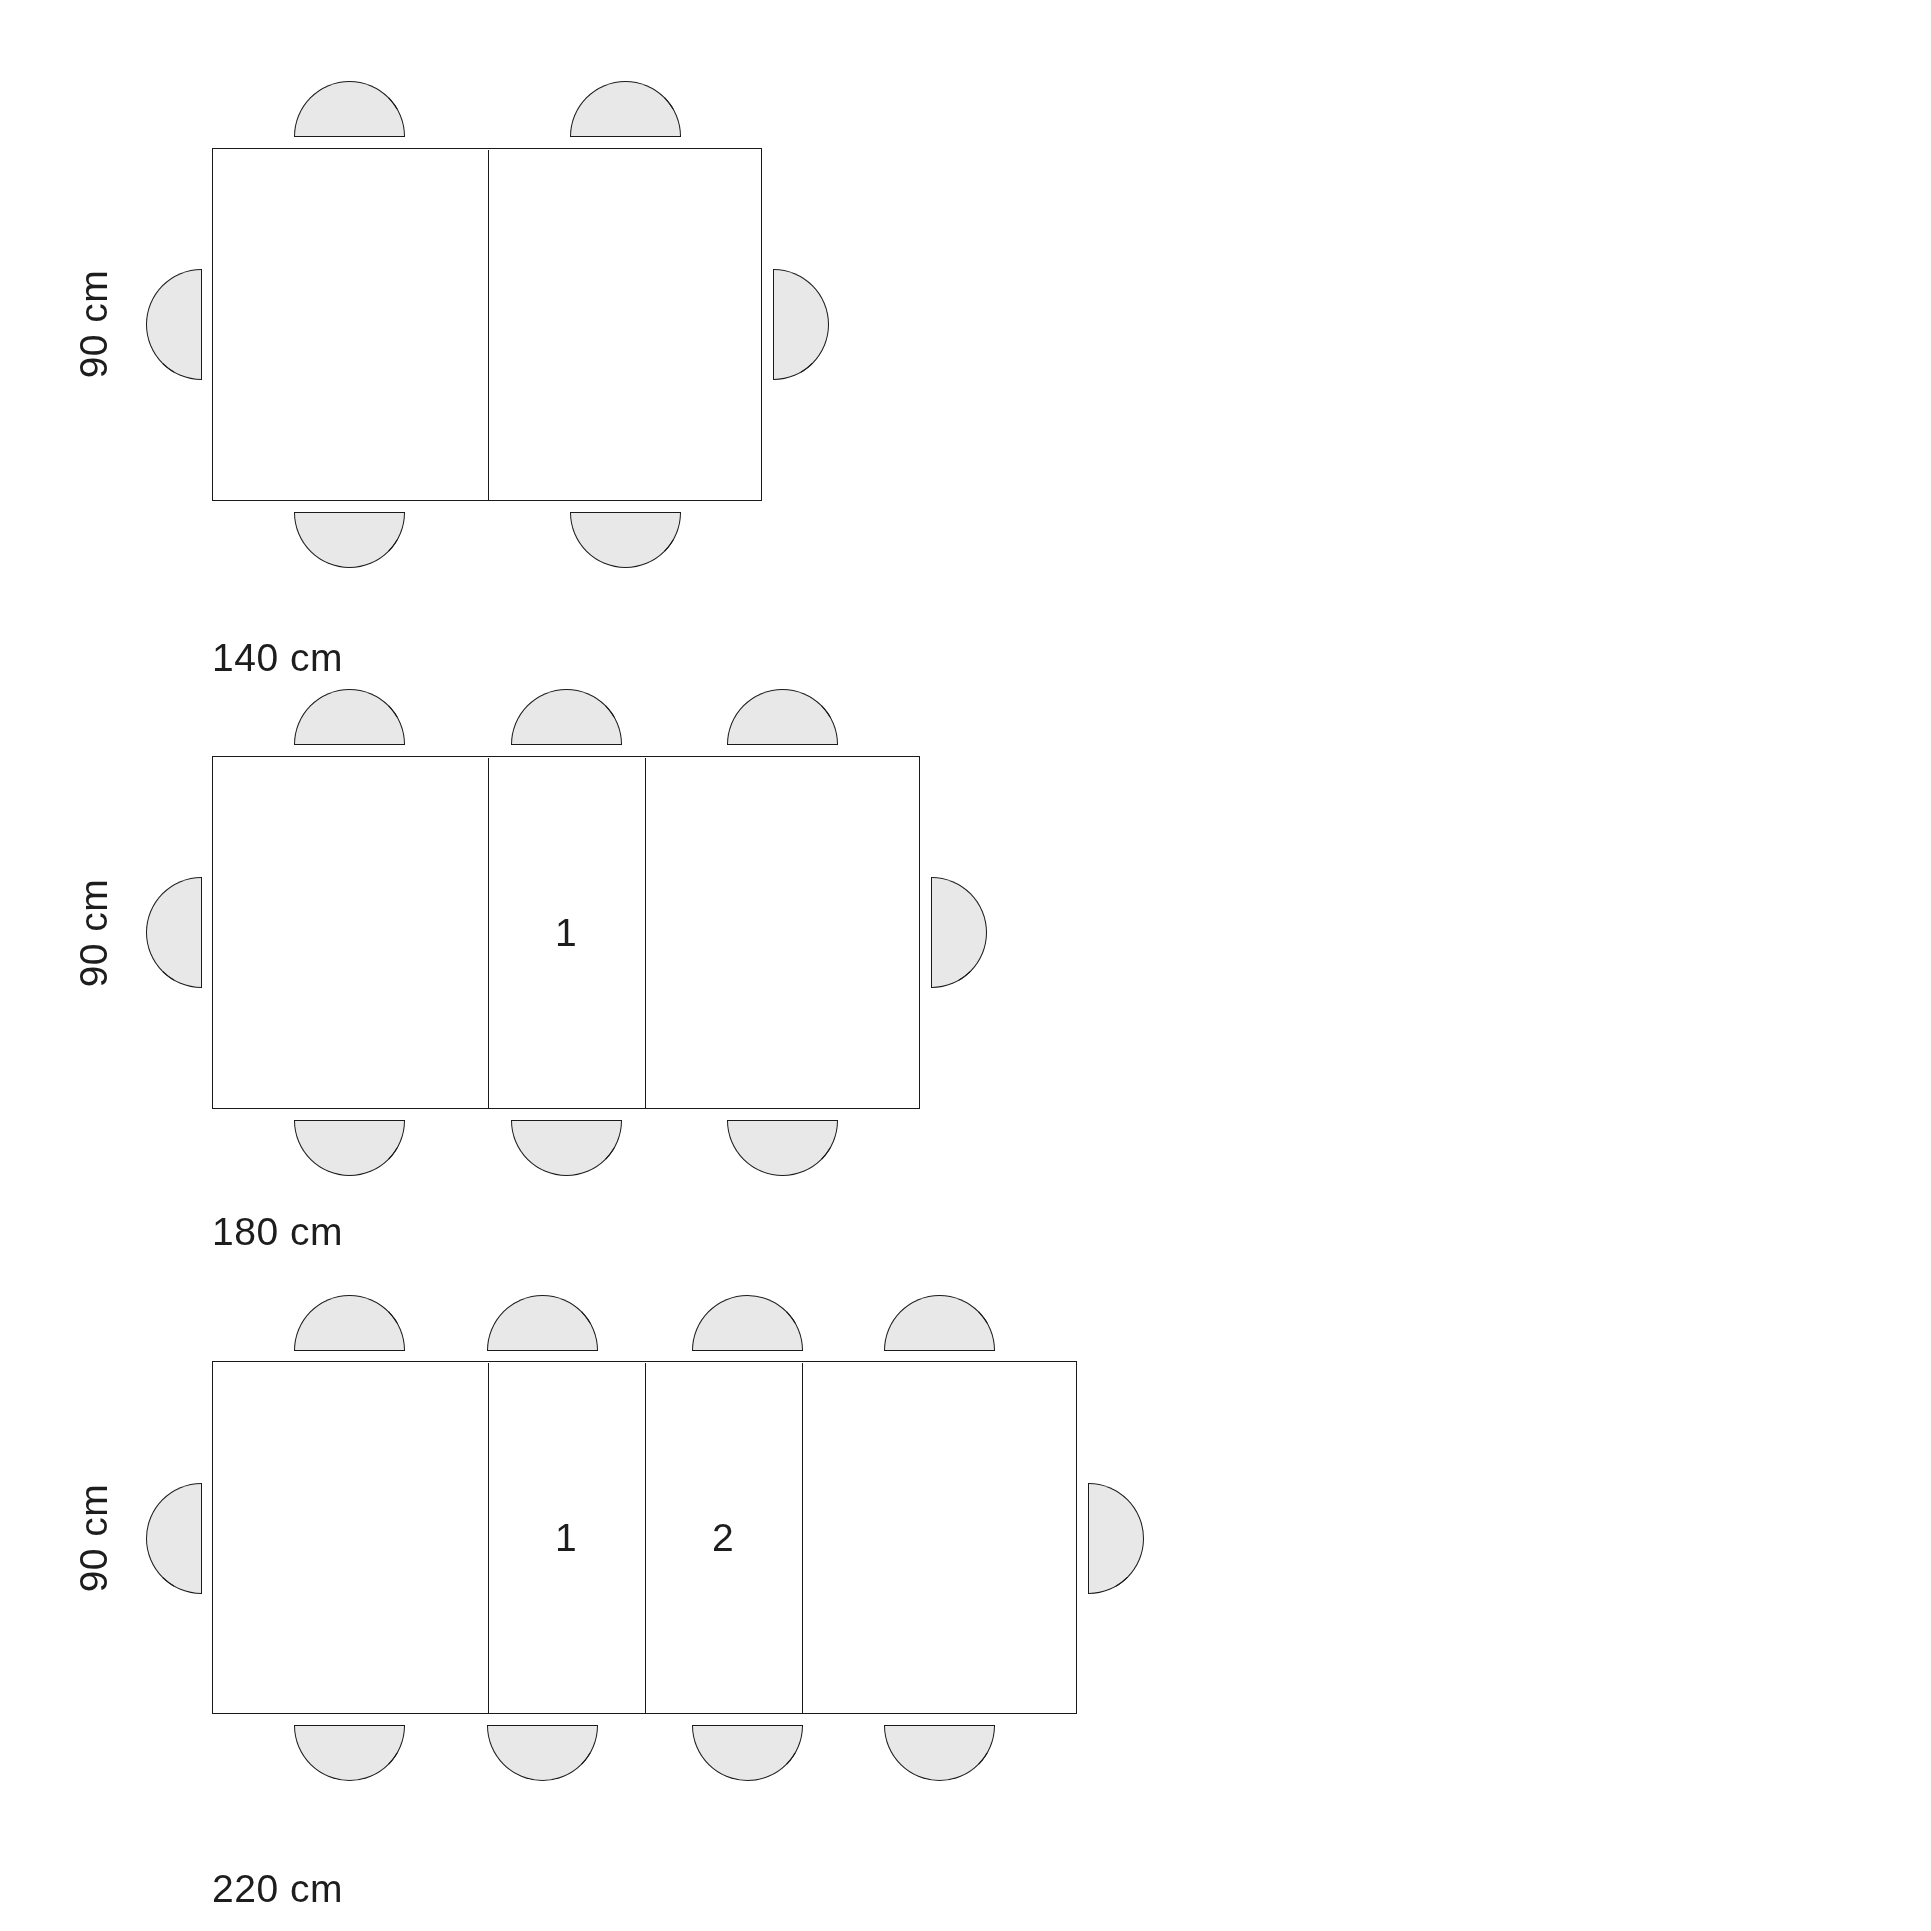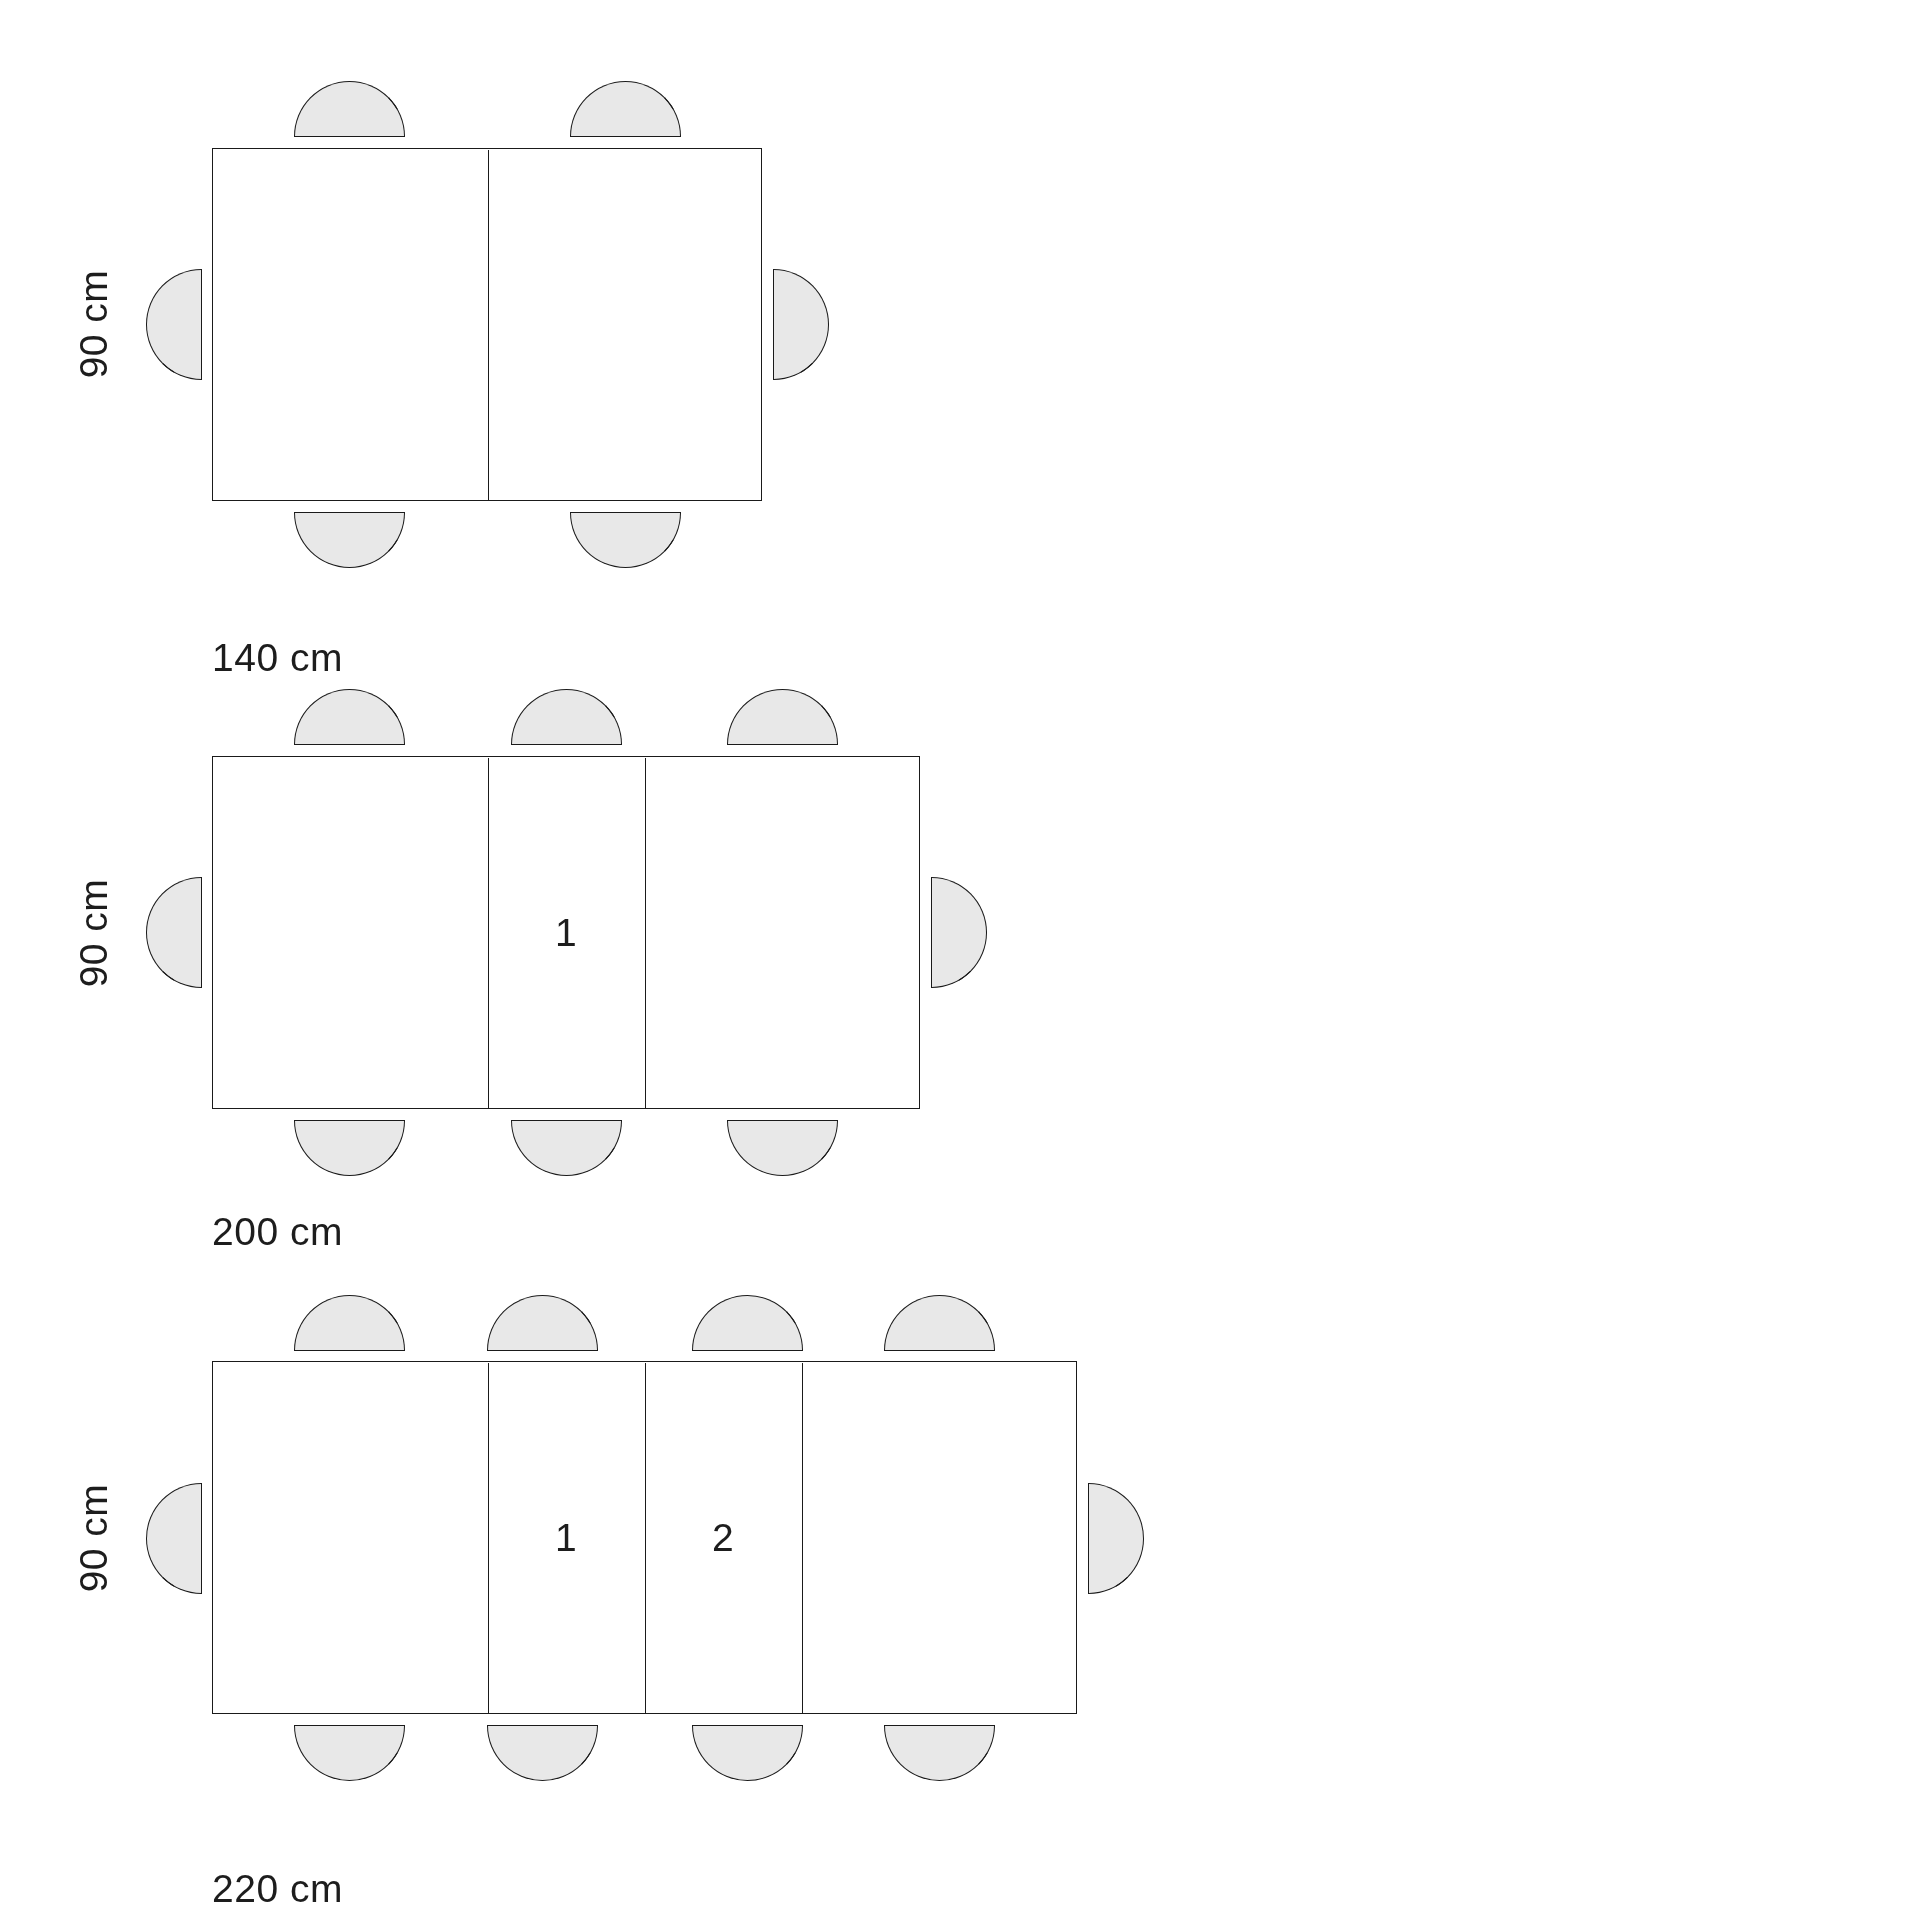--- a/index.html
+++ b/index.html
@@ -80,21 +80,21 @@
       <div class="divider" style="left: 645px; top: 758px; height: 350px;"></div>
       <div class="leaf-number" style="left: 566px; top: 933px;">1</div>
       <div class="chair" style="left: 294px; top: 689px; width: 111px; height: 56px; border-radius: 56px 56px 0px 0px / 56px 56px 0px 0px;"></div>
       <div class="chair" style="left: 294px; top: 1120px; width: 111px; height: 56px; border-radius: 0px 0px 56px 56px / 0px 0px 56px 56px;"></div>
       <div class="chair" style="left: 511px; top: 689px; width: 111px; height: 56px; border-radius: 56px 56px 0px 0px / 56px 56px 0px 0px;"></div>
       <div class="chair" style="left: 511px; top: 1120px; width: 111px; height: 56px; border-radius: 0px 0px 56px 56px / 0px 0px 56px 56px;"></div>
       <div class="chair" style="left: 727px; top: 689px; width: 111px; height: 56px; border-radius: 56px 56px 0px 0px / 56px 56px 0px 0px;"></div>
       <div class="chair" style="left: 727px; top: 1120px; width: 111px; height: 56px; border-radius: 0px 0px 56px 56px / 0px 0px 56px 56px;"></div>
       <div class="chair" style="left: 146px; top: 877px; width: 56px; height: 111px; border-radius: 56px 0px 0px 56px / 56px 0px 0px 56px;"></div>
       <div class="chair" style="left: 931px; top: 877px; width: 56px; height: 111px; border-radius: 0px 56px 56px 0px / 0px 56px 56px 0px;"></div>
-      <div class="width-label" style="left: 212px; top: 1210px;">200 cm</div>
+      <div class="width-label" style="left: 212px; top: 1210px;">180 cm</div>
       <div class="depth-label" style="left: 94px; top: 933px;">90 cm</div>
     </div>
     <div style="position: absolute; left: 0px; top: 0px;">
       <div class="table-rect" style="left: 212px; top: 1361px; width: 865px; height: 353px;"></div>
       <div class="divider" style="left: 488px; top: 1363px; height: 350px;"></div>
       <div class="divider" style="left: 645px; top: 1363px; height: 350px;"></div>
       <div class="leaf-number" style="left: 566px; top: 1538px;">1</div>
       <div class="divider" style="left: 802px; top: 1363px; height: 350px;"></div>
       <div class="leaf-number" style="left: 723px; top: 1538px;">2</div>
       <div class="chair" style="left: 294px; top: 1295px; width: 111px; height: 56px; border-radius: 56px 56px 0px 0px / 56px 56px 0px 0px;"></div>

